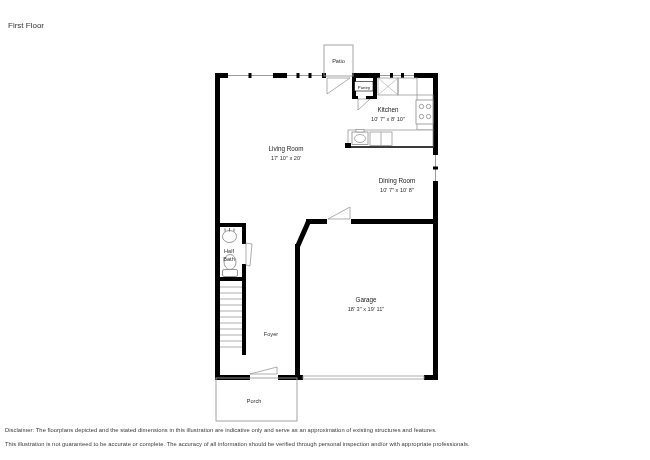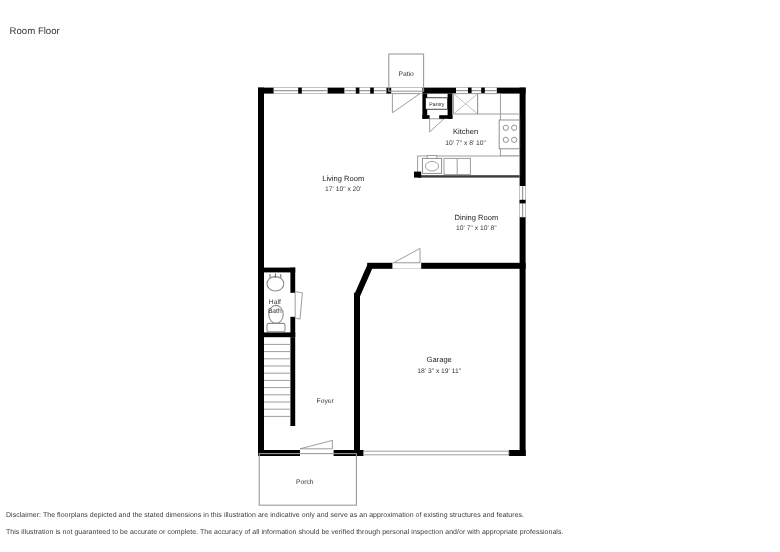--- a/index.html
+++ b/index.html
@@ -13,21 +13,21 @@
   svg text{fill:#222;}
   .room-name{font-size:6.3px;}
   .room-dims{font-size:5.6px;fill:#333;}
   .tiny{font-size:4.3px;}
 </style>
 </head>
 <body>
 
 <div id="stage">
 
-  <div id="floor-title">Room Floor</div>
+  <div id="floor-title">First Floor</div>
 
   <svg width="650" height="460" viewBox="0 0 650 460">
 
     <g fill="#000">
       <rect x="215" y="73" width="223" height="5"></rect>
       <rect x="215" y="73" width="5" height="307"></rect>
       <rect x="433" y="73" width="5" height="307"></rect>
       <rect x="215" y="375" width="223" height="5"></rect>
     </g>
 

